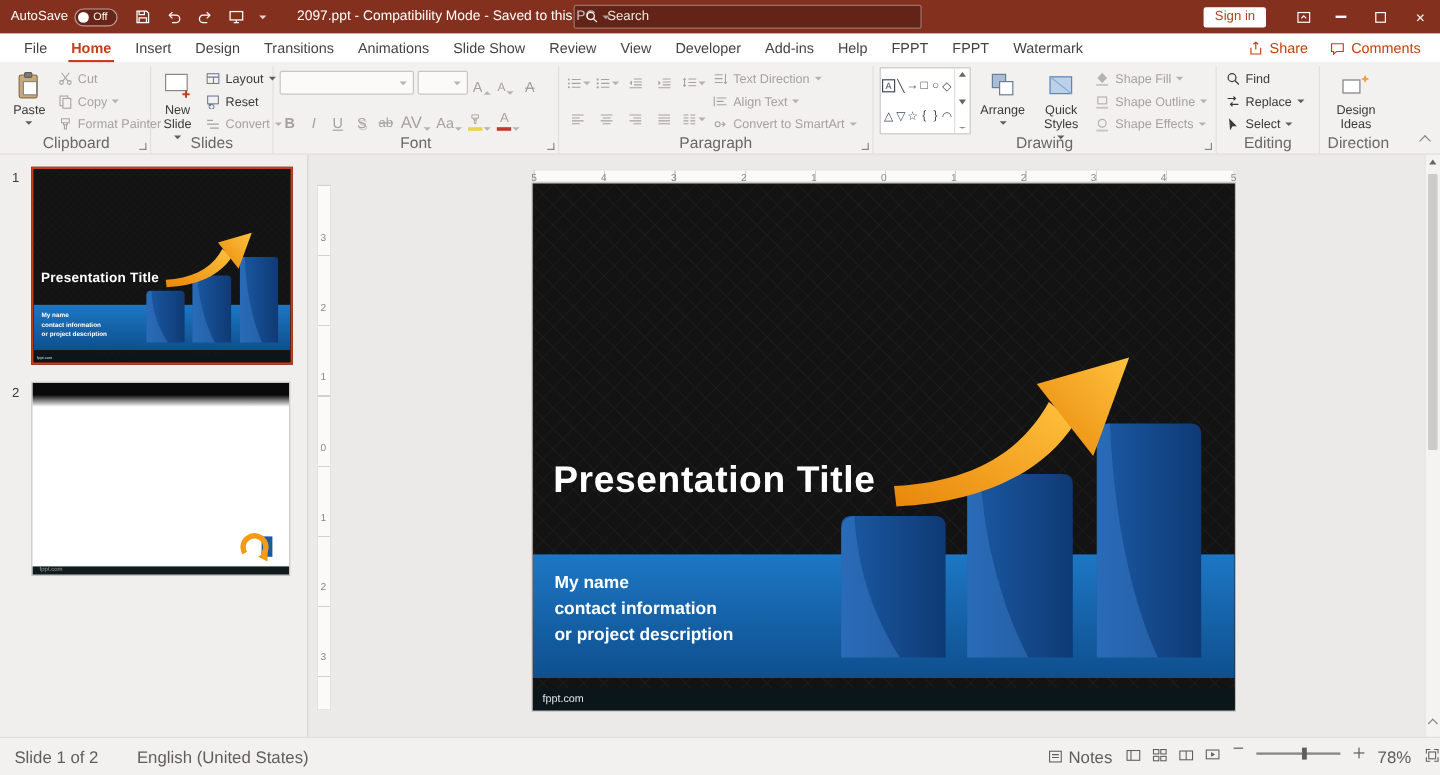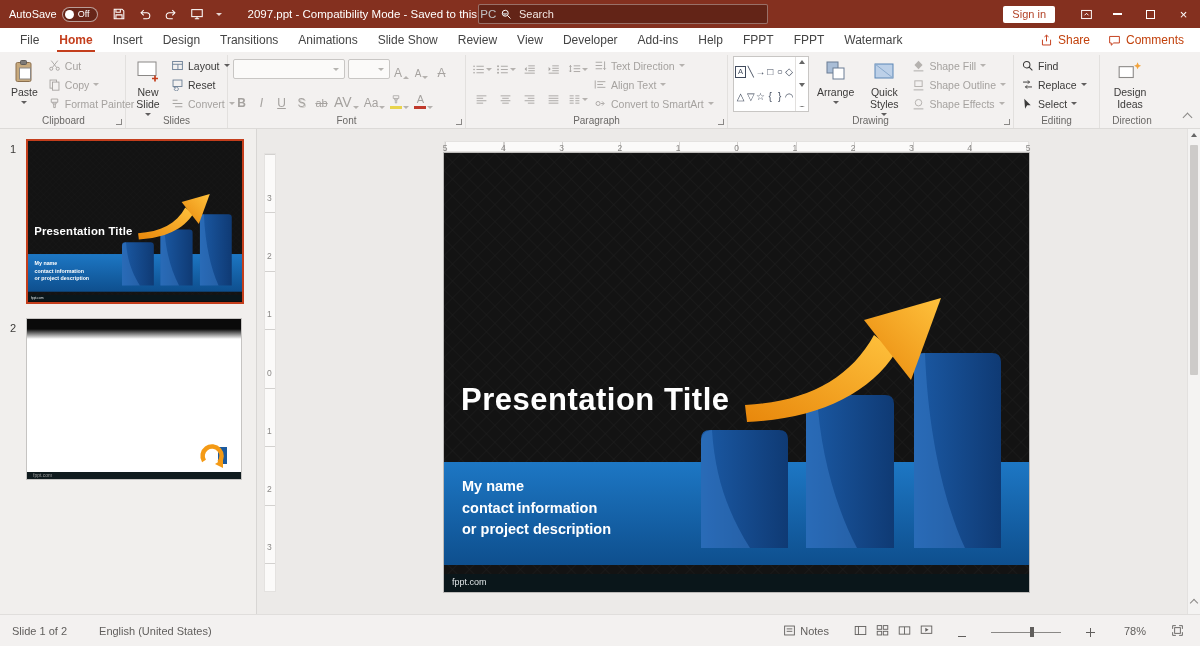--- a/index.html
+++ b/index.html
@@ -13,21 +13,21 @@
 .titlebar{position:absolute;top:0;left:0;right:0;height:28px;background:#84301f;display:flex;align-items:center;color:#fff;font-size:11px}
 .autosave{display:flex;align-items:center;gap:5px;margin-left:9px}
 .tgl{display:flex;align-items:center;gap:4px;background:rgba(0,0,0,.22);border:1px solid rgba(255,255,255,.55);border-radius:8px;padding:1px 7px 1px 2px;height:15px}
 .tgl-knob{width:9px;height:9px;border-radius:50%;background:#fff}
 .tgl-state{font-size:9px}
 .qat{display:flex;align-items:center;gap:12px;margin-left:14px}
 .qat svg{width:14px;height:14px;color:#fff}
 .qat .caret{border-top-color:#fff}
 .doc-title{display:flex;align-items:center;gap:6px;margin-left:26px;font-size:11.5px;white-space:nowrap}
 .doc-title .caret{border-top-color:#fff}
-.searchbox{position:absolute;left:478px;top:4px;width:290px;height:20px;background:rgba(0,0,0,.25);border:1px solid rgba(255,255,255,.35);border-radius:2px;display:flex;align-items:center;gap:7px;padding:0 21px}
+.searchbox{position:absolute;left:478px;top:4px;width:290px;height:20px;background:rgba(0,0,0,.25);border:1px solid rgba(255,255,255,.35);border-radius:2px;display:flex;align-items:center;gap:7px;padding:0 8px}
 .searchbox svg{width:12px;height:12px;color:#fff;flex:none}
 .searchbox input{flex:1;background:transparent;border:none;outline:none;color:#fff;font-size:11px;font-family:"Liberation Sans",sans-serif}
 .searchbox input::placeholder{color:#f3e6e1;opacity:1}
 .tb-right{margin-left:auto;display:flex;align-items:center;height:100%}
 .signin{background:#fff;color:#b24226;font-size:11px;padding:3px 9px;border-radius:2px;margin-right:16px;line-height:1}
 .tb-icon{width:30px;height:28px;display:flex;align-items:center;justify-content:center}
 .tb-icon svg{width:13px;height:13px;color:#fff}
 .winbtn{width:33px;height:28px;display:flex;align-items:center;justify-content:center;color:#fff;font-size:13px}
 .w-min{width:9px;height:1.3px;background:#fff}
 .w-max{width:9px;height:9px;border:1.2px solid #fff}
@@ -37,21 +37,21 @@
 .tab{display:flex;align-items:center;padding:0 10px;position:relative;cursor:default}
 .tab.active{color:#c43e1c;font-weight:700}
 .tab.active::after{content:"";position:absolute;left:8px;right:8px;bottom:0;height:2.5px;background:#c43e1c}
 .tabrow-right{margin-left:auto;display:flex;align-items:center;gap:18px;padding-right:16px;color:#c2410c}
 .tr-btn{display:flex;align-items:center;gap:5px;font-size:12px}
 .tr-btn svg{width:13px;height:13px;color:#c43e1c}
 
 
 .ribbon{position:absolute;top:52px;left:0;right:0;height:77px;background:#f3f1f0;border-bottom:1px solid #dcdad8;display:flex;padding:3px 2px 0 2px}
 .rgroup{position:relative;border-right:1px solid #e2e0de;padding:1px 5px 15px 5px;display:flex;gap:4px;align-items:flex-start}
-.rg-label{position:absolute;bottom:2px;left:0;right:0;text-align:center;font-size:10px;color:#6a6866}
+.rg-label{position:absolute;bottom:2px;left:0;right:0;text-align:center;font-size:13px;color:#6a6866}
 .launcher{position:absolute;right:3px;bottom:3px;width:6px;height:6px;border-right:1.2px solid #8a8886;border-bottom:1.2px solid #8a8886}
 .bigbtn{display:flex;flex-direction:column;align-items:center;gap:3px;font-size:10.5px;padding:3px 4px 0 4px;text-align:center;line-height:1.15}
 .bigbtn .lbl{max-width:50px}
 .bigbtn svg{width:24px;height:24px}
 .stack{display:flex;flex-direction:column;justify-content:space-between;height:56px;padding-top:1px}
 .smallbtn{display:flex;align-items:center;gap:4px;font-size:10.5px;height:17px;padding:0 2px;white-space:nowrap}
 .smallbtn svg{width:13px;height:13px;flex:none}
 .dis{color:#a5a29f}
 .ribbon-collapse{position:absolute;right:9px;bottom:7px;width:7px;height:7px;border-left:1.4px solid #8a8886;border-top:1.4px solid #8a8886;transform:rotate(45deg)}
 .frow{display:flex;gap:3px;align-items:center;height:26px}
@@ -100,24 +100,24 @@
 .notes-pane{position:absolute;left:0;right:13px;top:471px;height:24px;background:#f5f4f2;border-top:1px solid #dedcda;display:flex;align-items:center;padding-left:14px;font-size:12px;color:#7a7876}
 .vscroll{position:absolute;right:0;top:0;width:13px;bottom:0;background:#f4f3f2;border-left:1px solid #e3e1df;display:flex;flex-direction:column;align-items:center}
 .vs-up{margin-top:4px}
 .vs-thumb{position:absolute;top:16px;left:2px;width:8px;height:230px;background:#cdcbc9;border-radius:1px}
 .vs-nav{position:absolute;bottom:4px;display:flex;flex-direction:column;gap:8px;align-items:center}
 .chev{width:6px;height:6px;border-left:1.4px solid #8a8886;border-top:1.4px solid #8a8886}
 .chev.up{transform:rotate(45deg)}
 .chev.down{transform:rotate(225deg)}
 
 
-.statusbar{position:absolute;left:0;right:0;bottom:0;height:32px;background:#f3f1f0;border-top:1px solid #e0dedc;display:flex;align-items:center;font-size:11px;color:#605e5c}
+.statusbar{position:absolute;left:0;right:0;bottom:0;height:32px;background:#f3f1f0;border-top:1px solid #e0dedc;display:flex;align-items:center;font-size:14px;color:#605e5c}
 .sb-counter{margin-left:12px}
 .sb-lang{margin-left:32px}
-.sb-right{margin-left:auto;display:flex;align-items:flex-end;gap:25px;padding-right:16px}
+.sb-right{margin-left:auto;display:flex;align-items:flex-start;gap:11px;padding-right:0}
 .sb-notes{display:flex;align-items:center;gap:4px}
 .sb-right svg{width:13px;height:13px;color:#605e5c}
 .sb-views{display:flex;align-items:center;gap:9px}
 .zoom-minus{width:8px;height:1.4px;background:#605e5c}
 .zoom-plus{position:relative;width:9px;height:9px}
 .zoom-plus::before{content:"";position:absolute;left:0;right:0;top:4px;height:1.4px;background:#605e5c}
 .zoom-plus::after{content:"";position:absolute;top:0;bottom:0;left:4px;width:1.4px;background:#605e5c}
 .zoom-slider{position:relative;width:70px;height:10px}
 .zs-track{position:absolute;left:0;right:0;top:4.5px;height:1.5px;background:#8a8886}
 .zs-thumb{position:absolute;left:55%;top:0;width:4px;height:10px;background:#605e5c}

